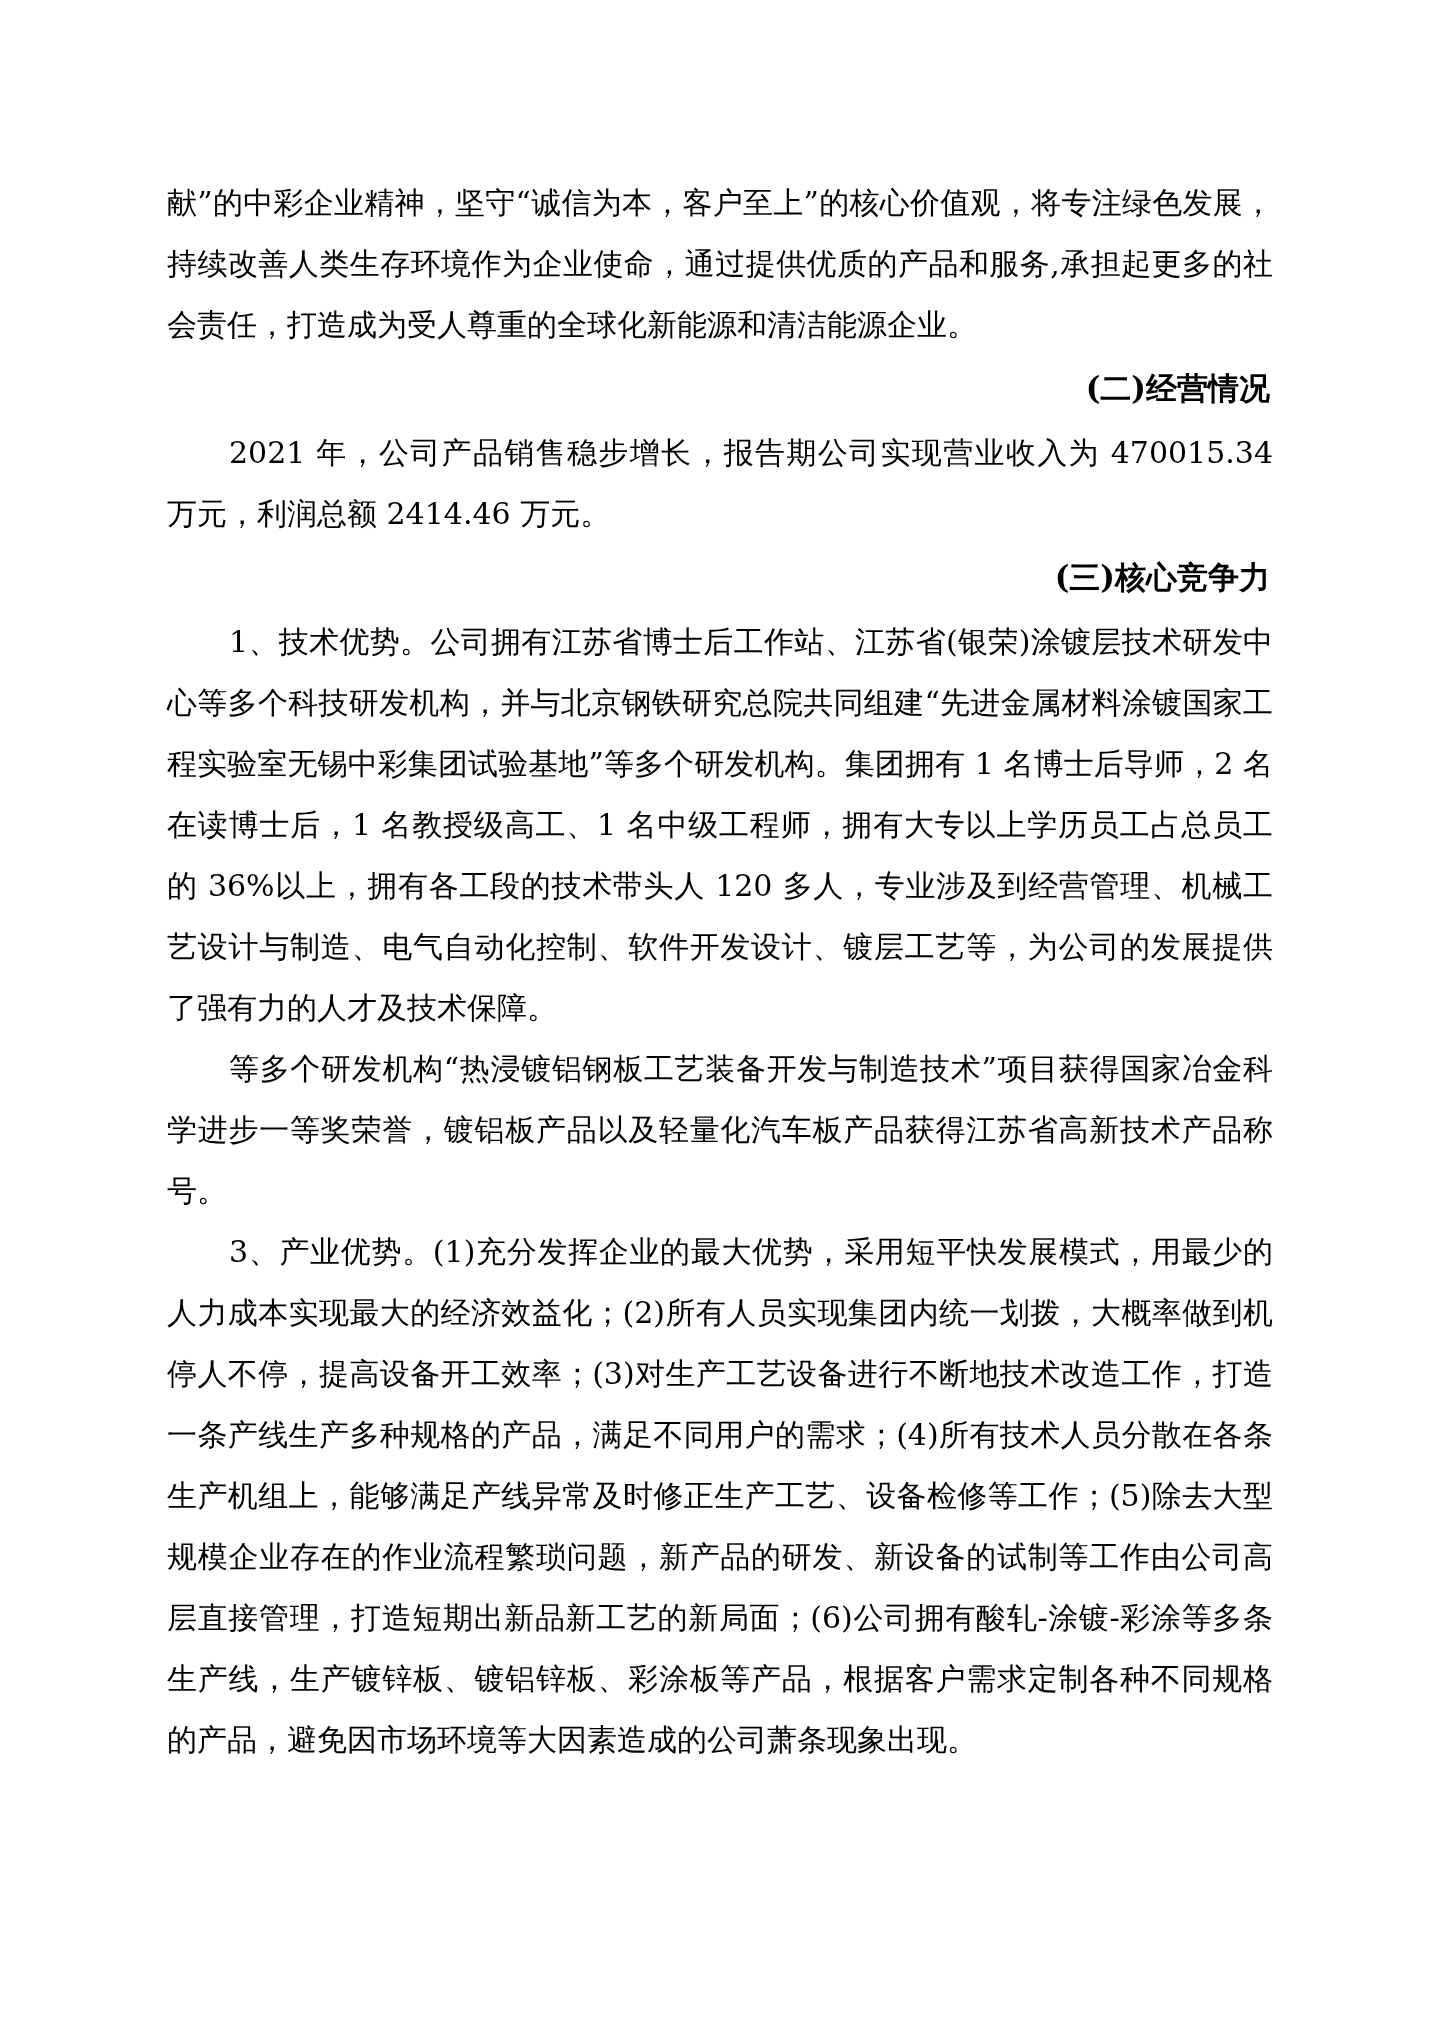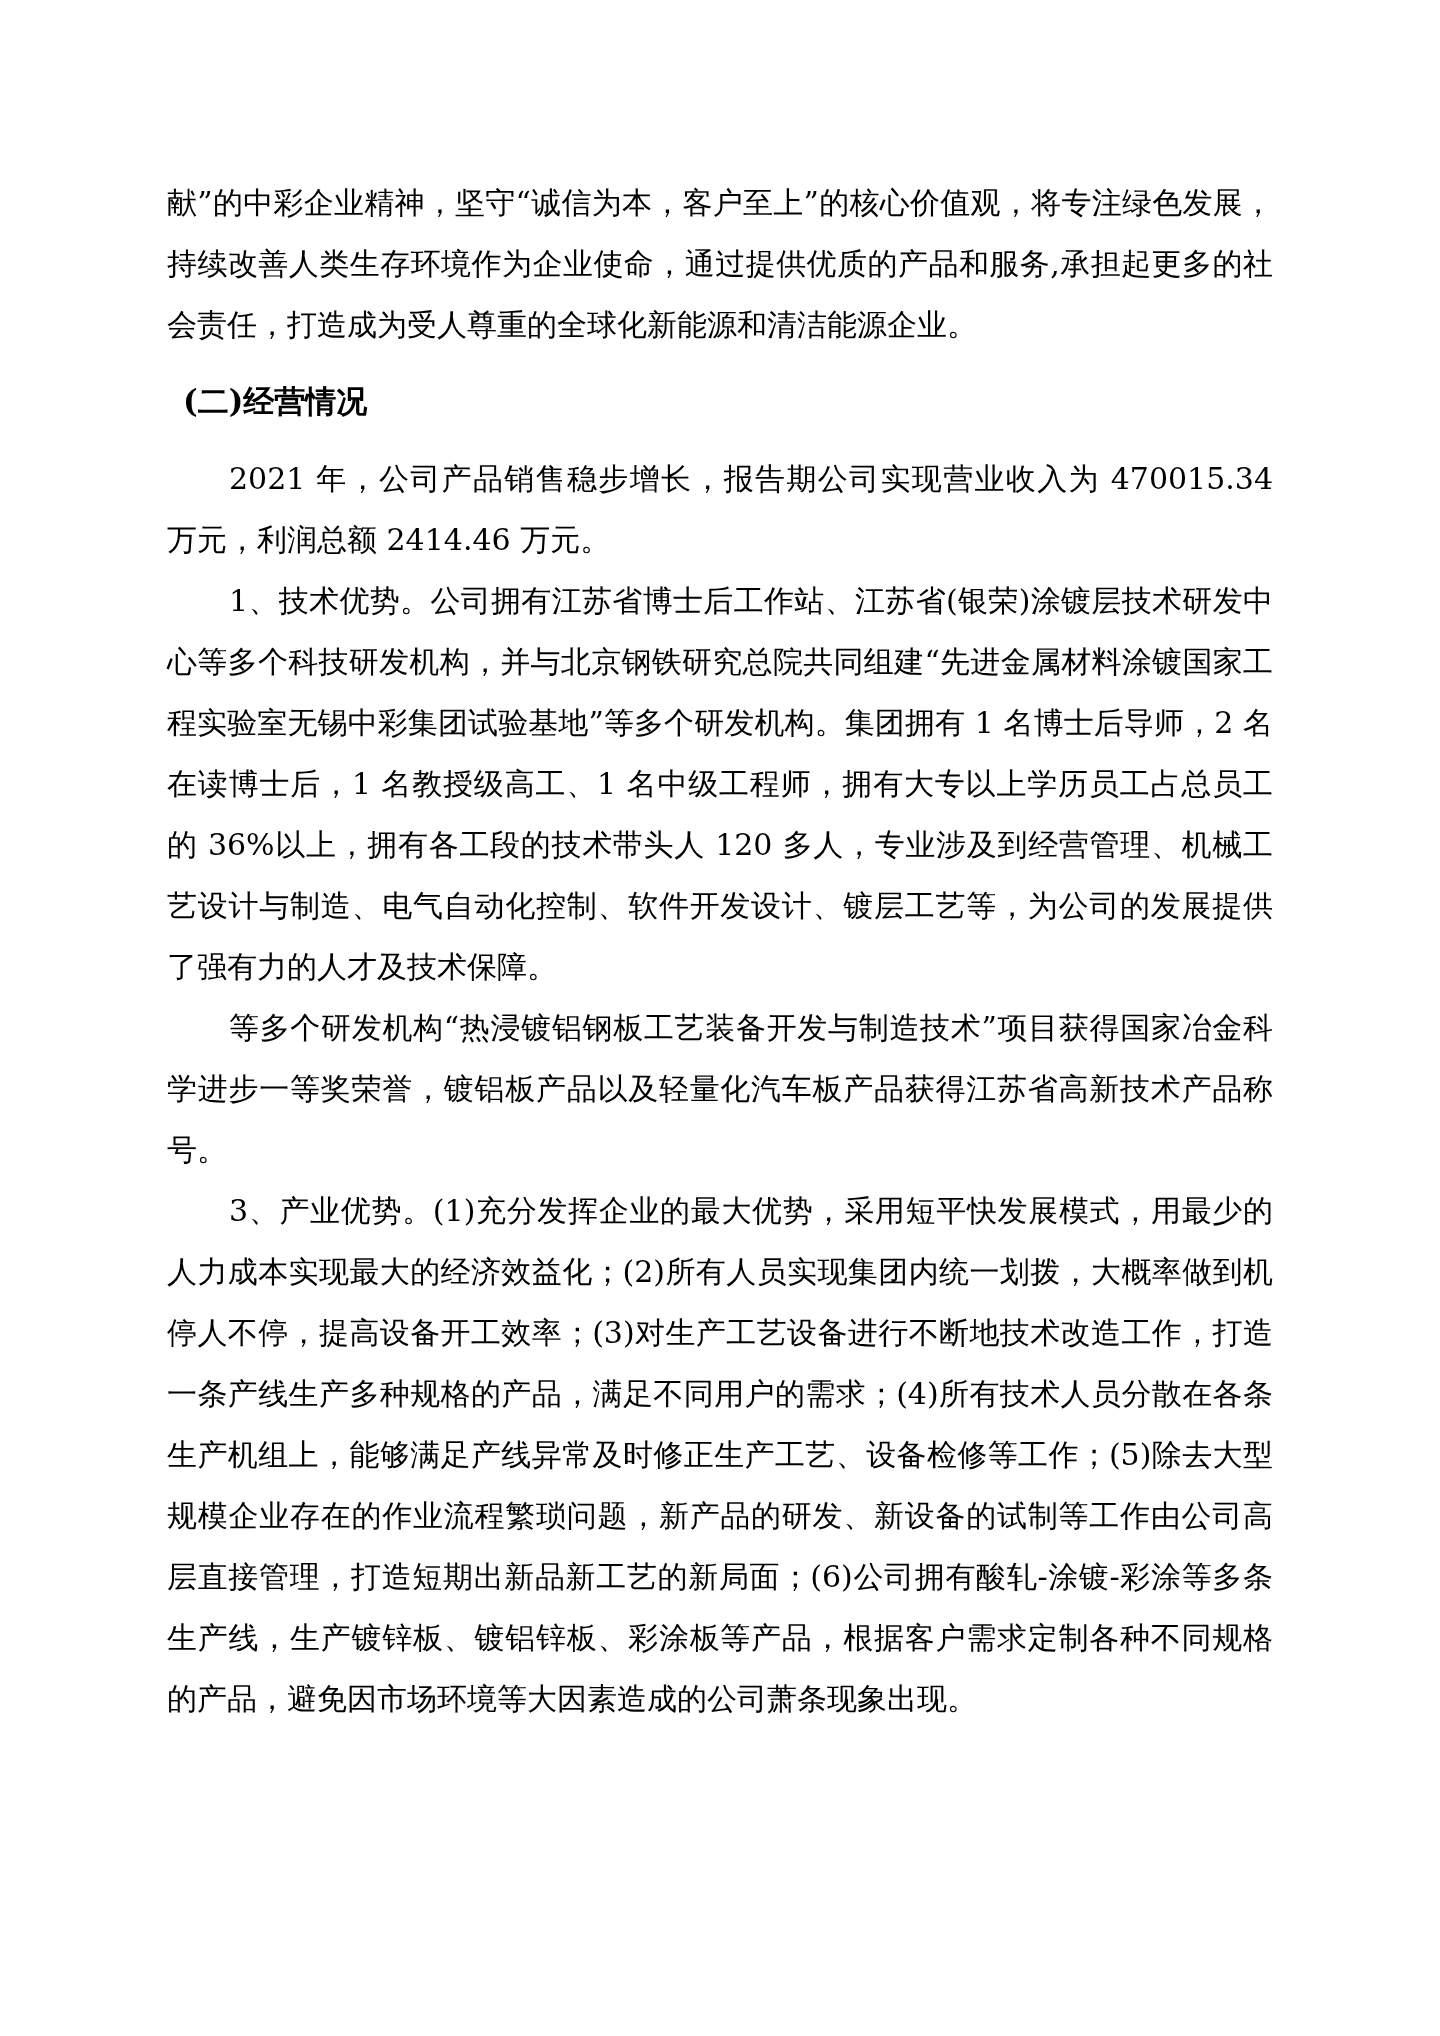--- a/index.html
+++ b/index.html
@@ -34,32 +34,33 @@
     font-size: 30px;
     line-height: 61px;
     text-align: justify;
     text-align-last: left;
     word-break: break-all;
   }
   .para.indent {
     text-indent: 62px;
   }
   .heading {
-    margin: 16px;
+    margin: 3px;
     font-size: 31px;
     line-height: 61px;
     font-weight: bold;
-    text-align: left;
+    text-align: right;
   }
 </style>
 </head>
 <body>
 
 <div class="page">
   <div class="doc" id="doc-root">
       <p class="para">献”的中彩企业精神，坚守“诚信为本，客户至上”的核心价值观，将专注绿色发展，持续改善人类生存环境作为企业使命，通过提供优质的产品和服务,承担起更多的社会责任，打造成为受人尊重的全球化新能源和清洁能源企业。</p>
       <h2 class="heading">(二)经营情况</h2>
       <p class="para indent">2021 年，公司产品销售稳步增长，报告期公司实现营业收入为 470015.34 万元，利润总额 2414.46 万元。</p>
+      <h2 class="heading">(三)核心竞争力</h2>
       <p class="para indent">1、技术优势。公司拥有江苏省博士后工作站、江苏省(银荣)涂镀层技术研发中心等多个科技研发机构，并与北京钢铁研究总院共同组建“先进金属材料涂镀国家工程实验室无锡中彩集团试验基地”等多个研发机构。集团拥有 1 名博士后导师，2 名在读博士后，1 名教授级高工、1 名中级工程师，拥有大专以上学历员工占总员工的 36%以上，拥有各工段的技术带头人 120 多人，专业涉及到经营管理、机械工艺设计与制造、电气自动化控制、软件开发设计、镀层工艺等，为公司的发展提供了强有力的人才及技术保障。</p>
       <p class="para indent">等多个研发机构“热浸镀铝钢板工艺装备开发与制造技术”项目获得国家冶金科学进步一等奖荣誉，镀铝板产品以及轻量化汽车板产品获得江苏省高新技术产品称号。</p>
       <p class="para indent">3、产业优势。(1)充分发挥企业的最大优势，采用短平快发展模式，用最少的人力成本实现最大的经济效益化；(2)所有人员实现集团内统一划拨，大概率做到机停人不停，提高设备开工效率；(3)对生产工艺设备进行不断地技术改造工作，打造一条产线生产多种规格的产品，满足不同用户的需求；(4)所有技术人员分散在各条生产机组上，能够满足产线异常及时修正生产工艺、设备检修等工作；(5)除去大型规模企业存在的作业流程繁琐问题，新产品的研发、新设备的试制等工作由公司高层直接管理，打造短期出新品新工艺的新局面；(6)公司拥有酸轧-涂镀-彩涂等多条生产线，生产镀锌板、镀铝锌板、彩涂板等产品，根据客户需求定制各种不同规格的产品，避免因市场环境等大因素造成的公司萧条现象出现。</p>
     </div>
 </div>
 
 </body></html>

